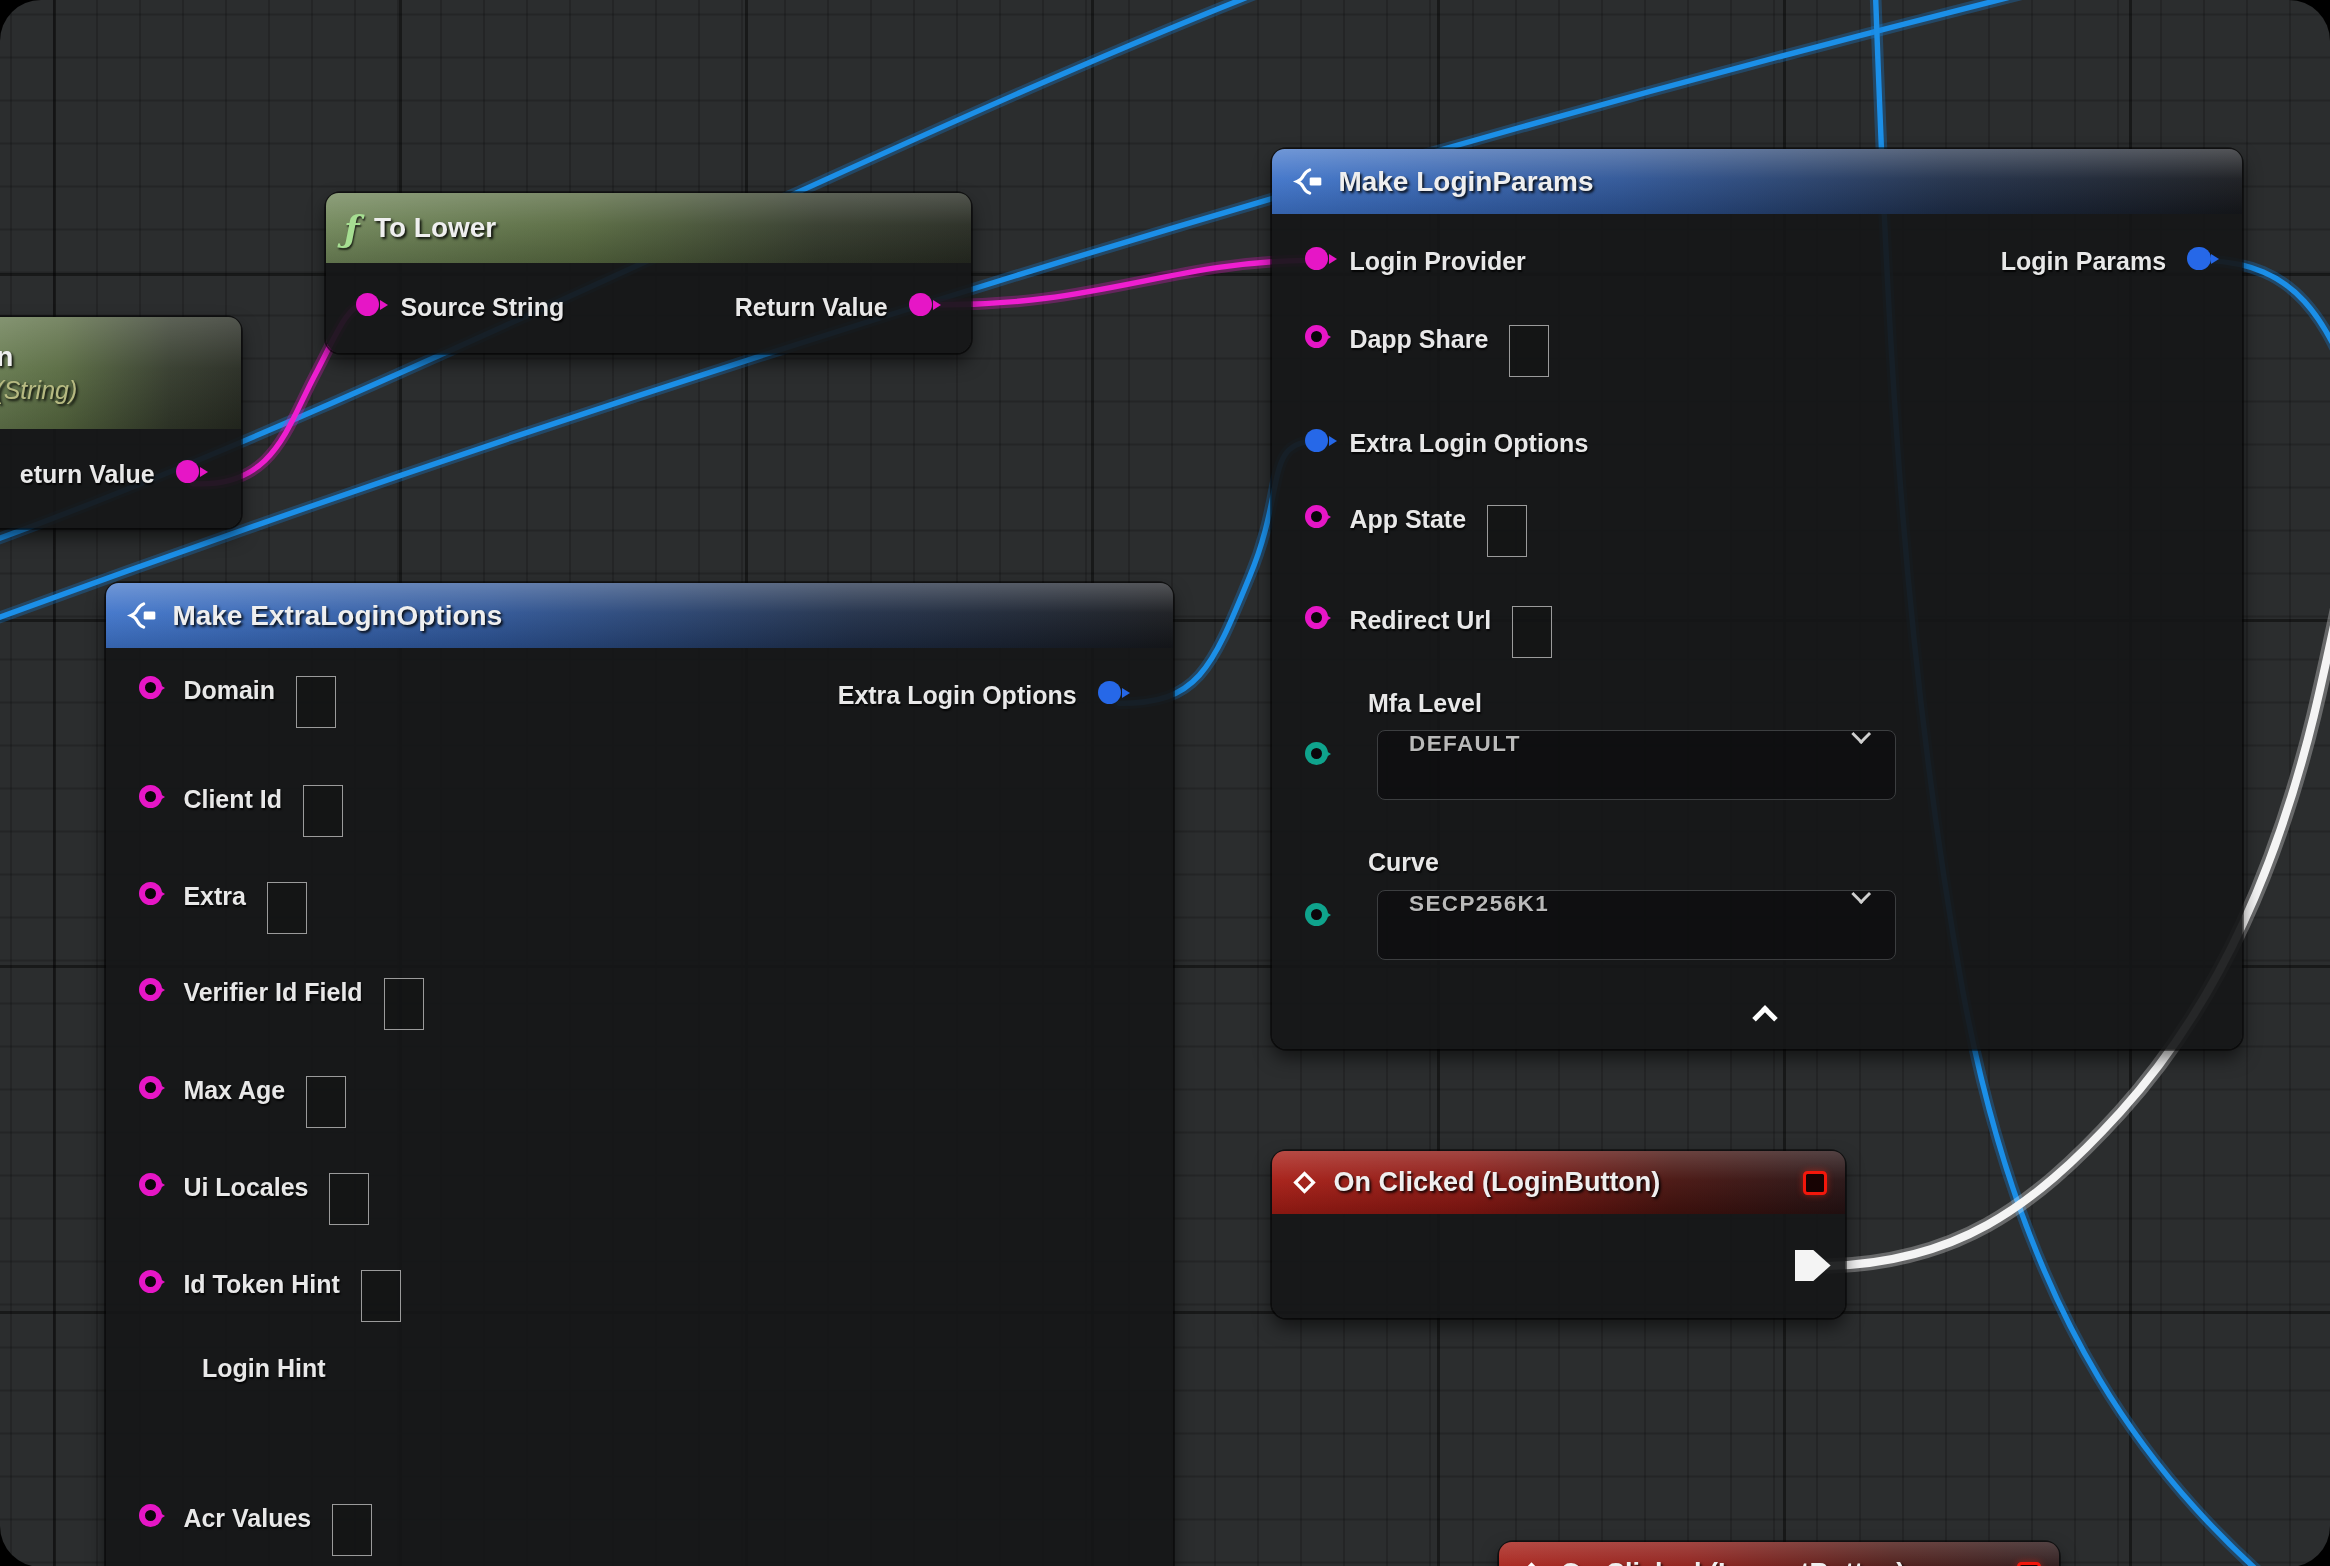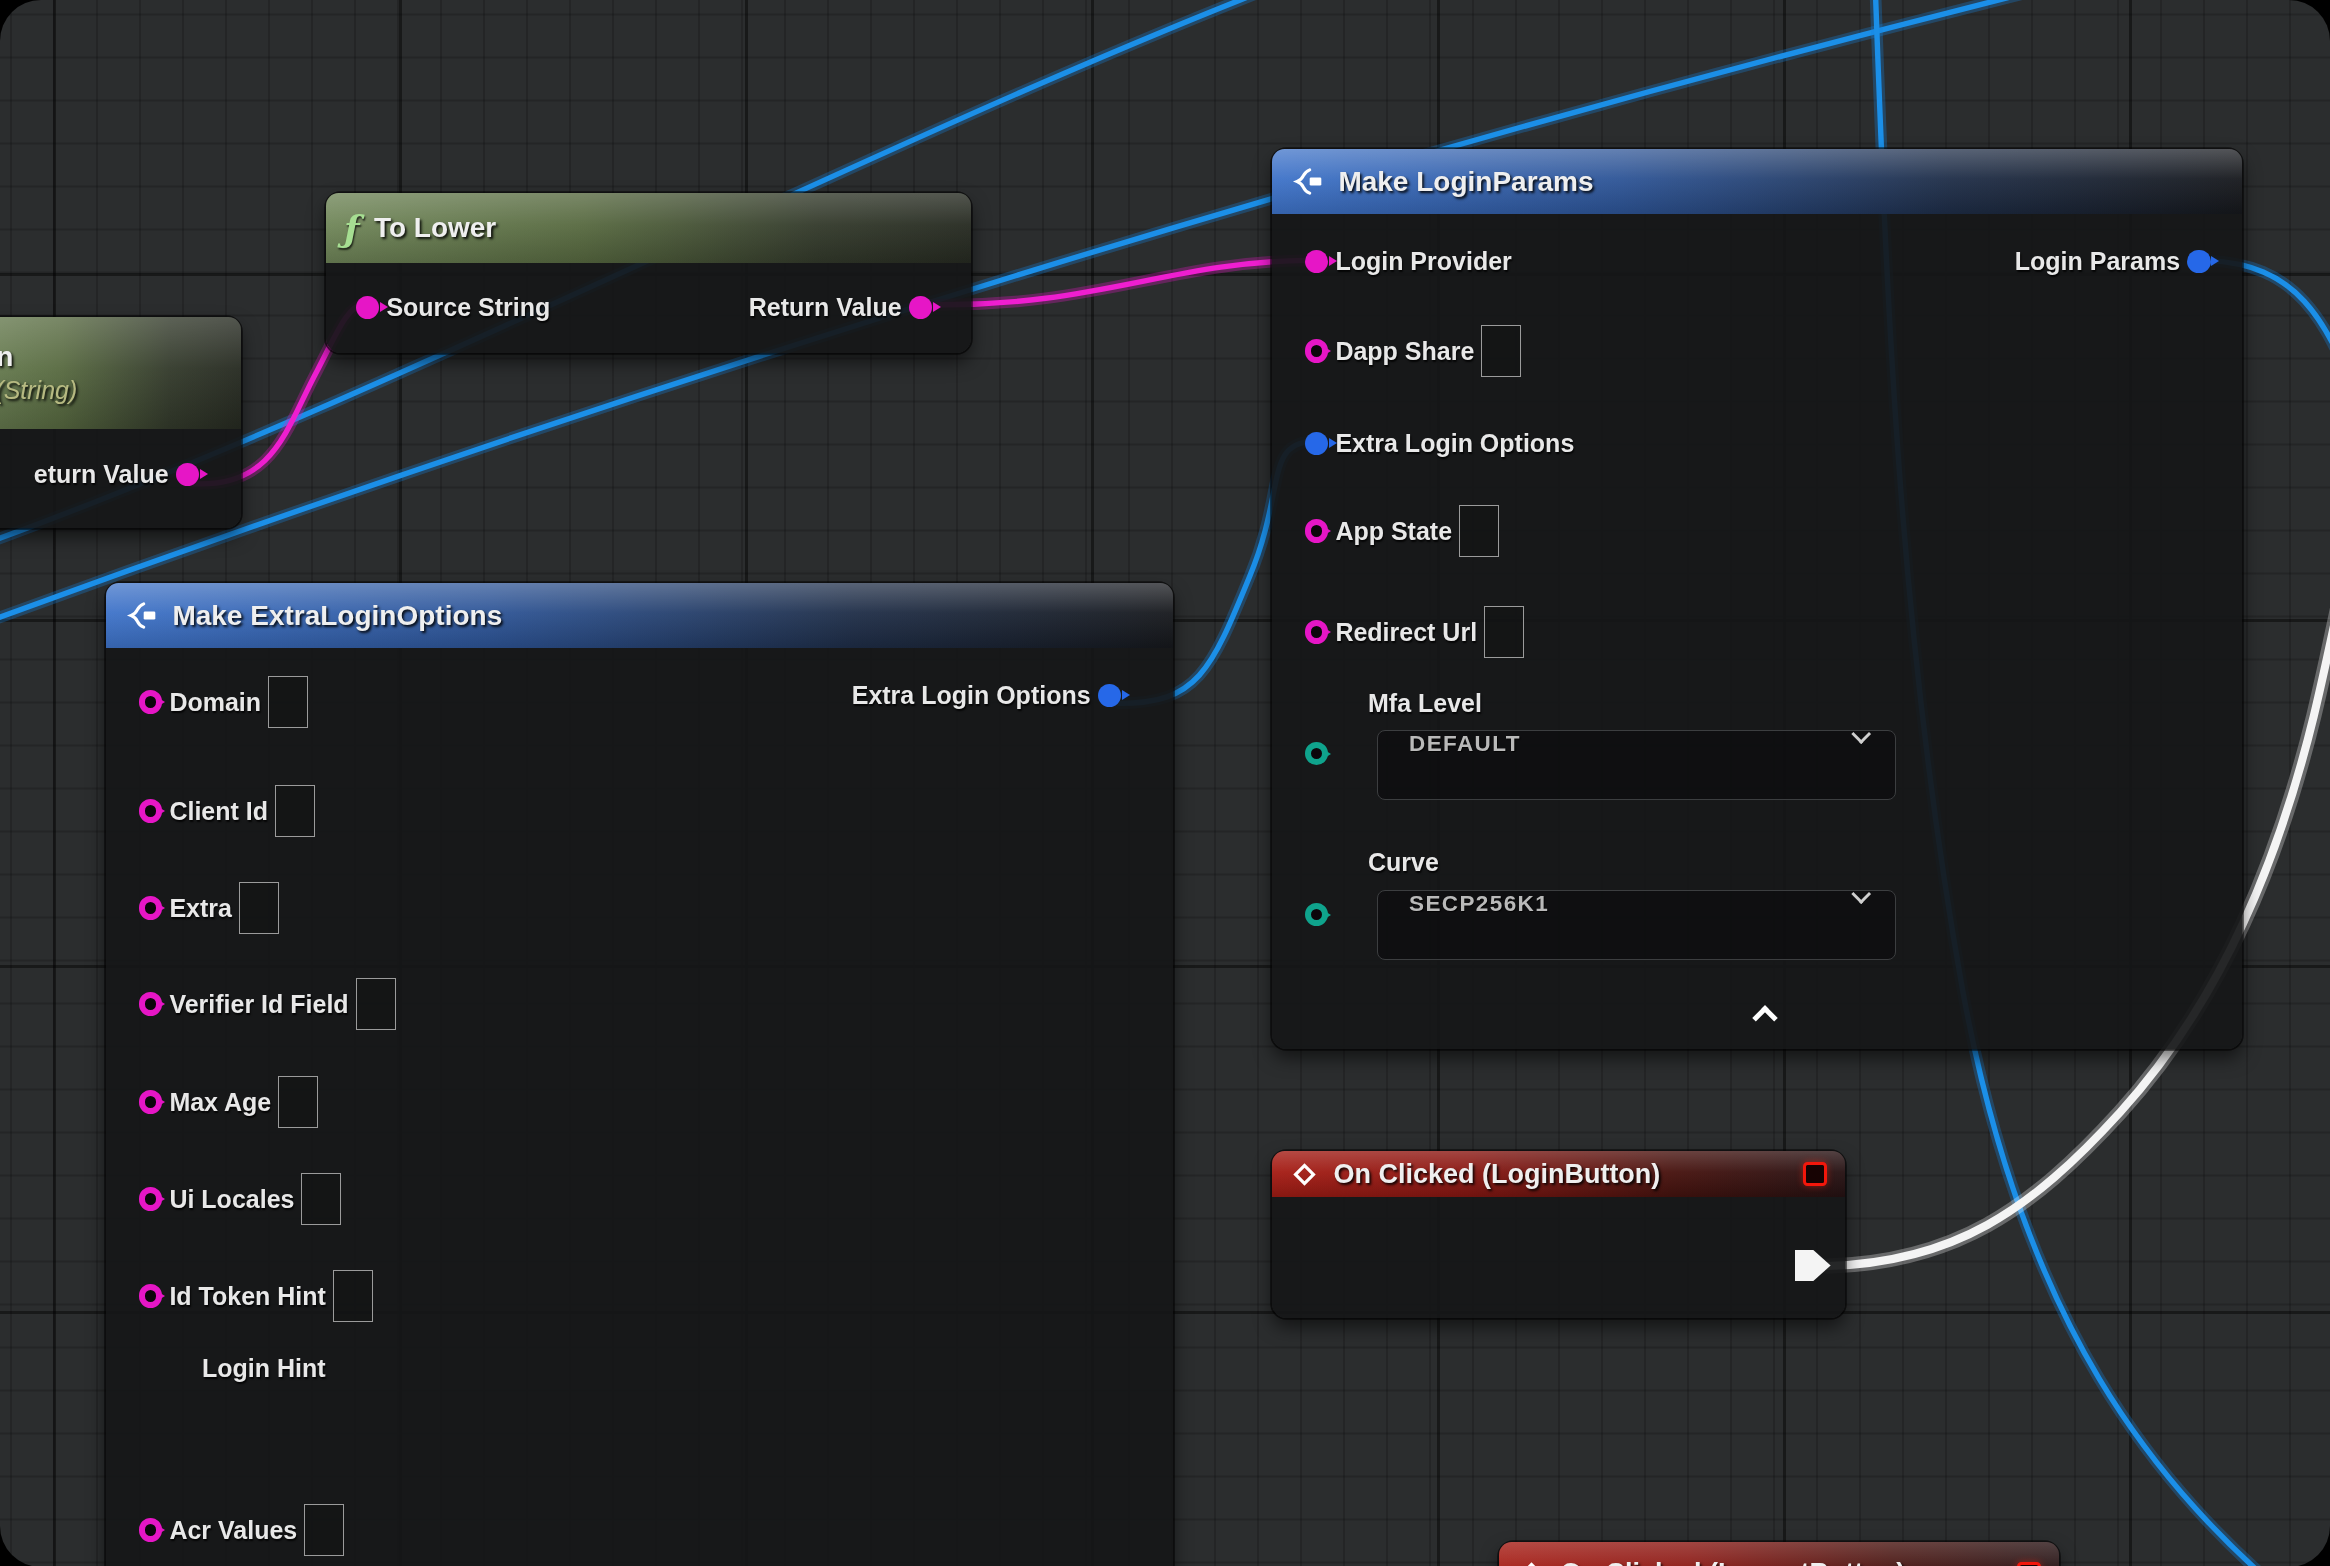--- a/index.html
+++ b/index.html
@@ -25,21 +25,21 @@
     text-shadow:1.8px 1.8px 2.7px rgba(0,0,0,.9);}
   .hdr-blue{background:linear-gradient(180deg,rgba(255,255,255,.26),rgba(255,255,255,.05) 46%,rgba(0,0,0,.14)),
     linear-gradient(90deg,#3e73c9 0%,#2d5496 36%,#1e2d47 70%,#16181c 100%);}
   .hdr-green{background:linear-gradient(180deg,rgba(255,255,255,.20),rgba(255,255,255,.04) 46%,rgba(0,0,0,.16)),
     linear-gradient(90deg,#71875a 0%,#586a41 40%,#343b2c 76%,#272b22 100%);}
   .hdr-red{background:linear-gradient(180deg,rgba(255,255,255,.20),rgba(255,255,255,.04) 46%,rgba(0,0,0,.18)),
     linear-gradient(90deg,#a61d15 0%,#8a1712 34%,#47130f 70%,#261213 100%);}
   .hdr .spacer{flex:1;}
   .subtitle{font-style:italic;font-weight:normal;color:#b7ba82;font-size:25px;}
   
-  .prow{position:absolute;display:flex;align-items:center;gap:7px;color:#e8e8e8;
+  .prow{position:absolute;display:flex;align-items:flex-start;gap:21px;color:#e8e8e8;
     font-size:25px;font-weight:bold;text-shadow:0.9px 1.8px 1.8px rgba(0,0,0,.85);white-space:nowrap;}
   .pin{position:relative;flex:none;width:23.4px;height:23.4px;border-radius:50%;}
   .pin::after{content:"";position:absolute;left:100%;top:50%;margin-left:0.9px;transform:translateY(-50%);
     border-left:8px solid var(--pc);border-top:5.4px solid transparent;border-bottom:5.4px solid transparent;}
   .pin.filled{background:var(--pc);}
   .pin.hollow{width:23.4px;height:23.4px;border:6.3px solid var(--pc);background:rgba(10,2,8,.8);}
   .pc-magenta{--pc:#e616c6;}
   .pc-blue{--pc:#2668e8;}
   .pc-teal{--pc:#0fa38c;}
   .tbox{flex:none;width:40px;height:52px;border:1.8px solid #9b9b9b;background:rgba(0,0,0,.12);}
@@ -249,21 +249,21 @@
         <span class="chev-up"></span>
       </div>
 
       <div class="prow" style="right:31.5px;top:98px;">
         <span>Login Params</span>
         <span class="pin filled pc-blue"></span>
       </div>
     </div>
 
     <div class="node" style="left:1272px;top:1151px;width:573px;height:167px;">
-      <div class="hdr hdr-red" style="height:46px;font-size:27px;">
+      <div class="hdr hdr-red" style="height:63px;font-size:27px;">
         <svg width="29" height="29" viewBox="0 0 32 32">
           <rect x="9" y="9" width="14" height="14" transform="rotate(45 16 16)" fill="none" stroke="#fff" stroke-width="3.5"></rect>
         </svg>
         <span>On Clicked (LoginButton)</span>
         <span class="spacer"></span>
         <span class="delegate"></span>
       </div>
       <div class="prow" style="right:14.4px;top:99px;">
         <span class="execpin"></span>
       </div>

